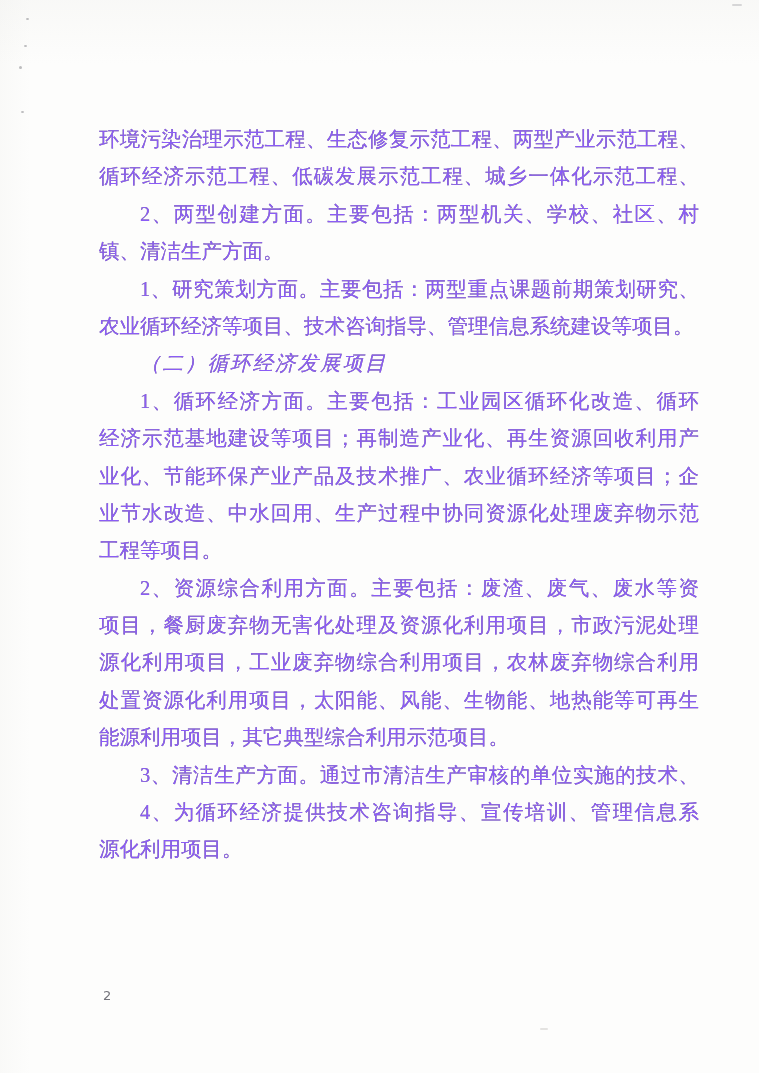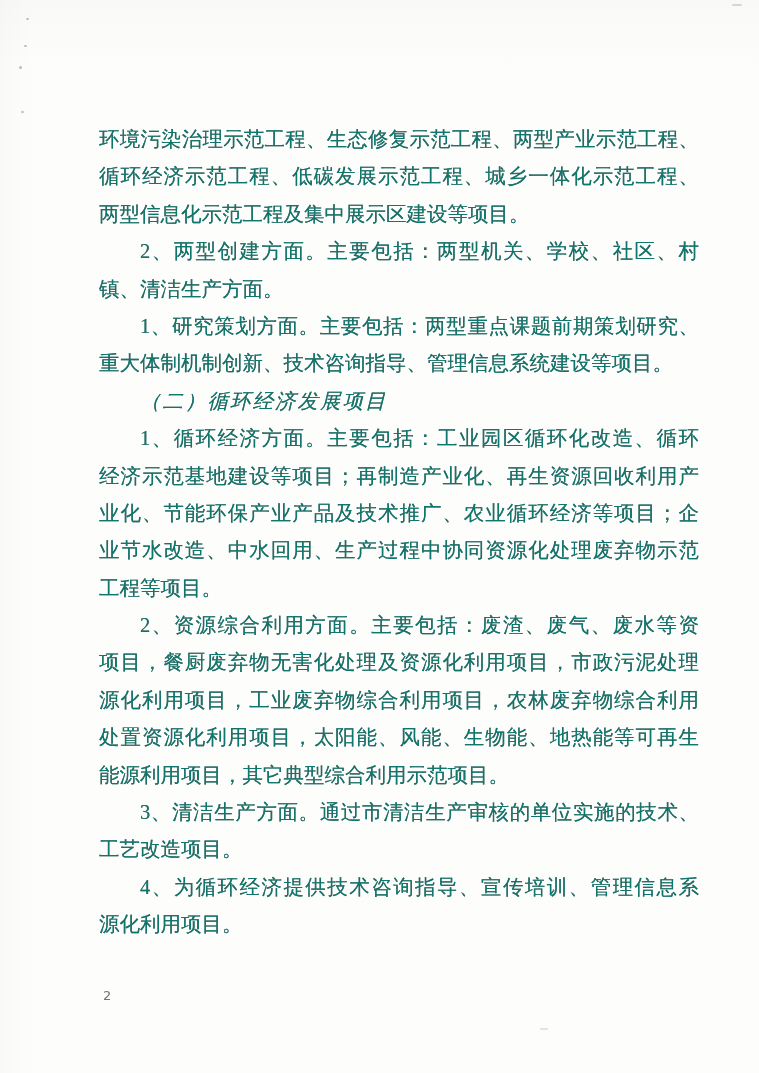--- a/index.html
+++ b/index.html
@@ -27,21 +27,21 @@
   .text-block {
     position: absolute;
     left: 99px;
     top: 121px;
     width: 600px;
   }
   .line {
     font-size: 20.5px;
     line-height: 37.4px;
     height: 37.4px;
-    color: #0f766e;
+    color: #8b5cf6;
     text-align: justify;
     text-align-last: left;
     text-shadow: 0 0 0.6px rgba(70, 65, 60, 0.75);
   }
   .line.j {
     text-align-last: justify;
   }
   .line.i {
     padding-left: 41px;
   }
@@ -77,37 +77,35 @@
   <div class="speck s1"></div>
   <div class="speck s2"></div>
   <div class="speck s3"></div>
   <div class="speck s4"></div>
   <div class="speck s5"></div>
   <div class="speck s6"></div>
 
   <div class="text-block">
     <div class="line j">环境污染治理示范工程、生态修复示范工程、两型产业示范工程、</div>
     <div class="line j">循环经济示范工程、低碳发展示范工程、城乡一体化示范工程、</div>
-    <div class="line">两型信息化示范工程及集中展示区建设等项目。</div>
     <div class="line j i">2、两型创建方面。主要包括：两型机关、学校、社区、村</div>
     <div class="line">镇、清洁生产方面。</div>
     <div class="line j i">1、研究策划方面。主要包括：两型重点课题前期策划研究、</div>
-    <div class="line">重大体制机制创新、技术咨询指导、管理信息系统建设等项目。</div>
+    <div class="line">农业循环经济等项目、技术咨询指导、管理信息系统建设等项目。</div>
     <div class="line i kai">（二）循环经济发展项目</div>
     <div class="line j i">1、循环经济方面。主要包括：工业园区循环化改造、循环</div>
     <div class="line j">经济示范基地建设等项目；再制造产业化、再生资源回收利用产</div>
     <div class="line j">业化、节能环保产业产品及技术推广、农业循环经济等项目；企</div>
     <div class="line j">业节水改造、中水回用、生产过程中协同资源化处理废弃物示范</div>
     <div class="line">工程等项目。</div>
     <div class="line j i">2、资源综合利用方面。主要包括：废渣、废气、废水等资</div>
     <div class="line j">项目，餐厨废弃物无害化处理及资源化利用项目，市政污泥处理</div>
     <div class="line j">源化利用项目，工业废弃物综合利用项目，农林废弃物综合利用</div>
     <div class="line j">处置资源化利用项目，太阳能、风能、生物能、地热能等可再生</div>
     <div class="line">能源利用项目，其它典型综合利用示范项目。</div>
     <div class="line j i">3、清洁生产方面。通过市清洁生产审核的单位实施的技术、</div>
-    <div class="line">工艺改造项目。</div>
     <div class="line j i">4、为循环经济提供技术咨询指导、宣传培训、管理信息系</div>
     <div class="line">源化利用项目。</div>
   </div>
 
   <div class="page-num">2</div>
 
 </div>
 
 </body></html>

